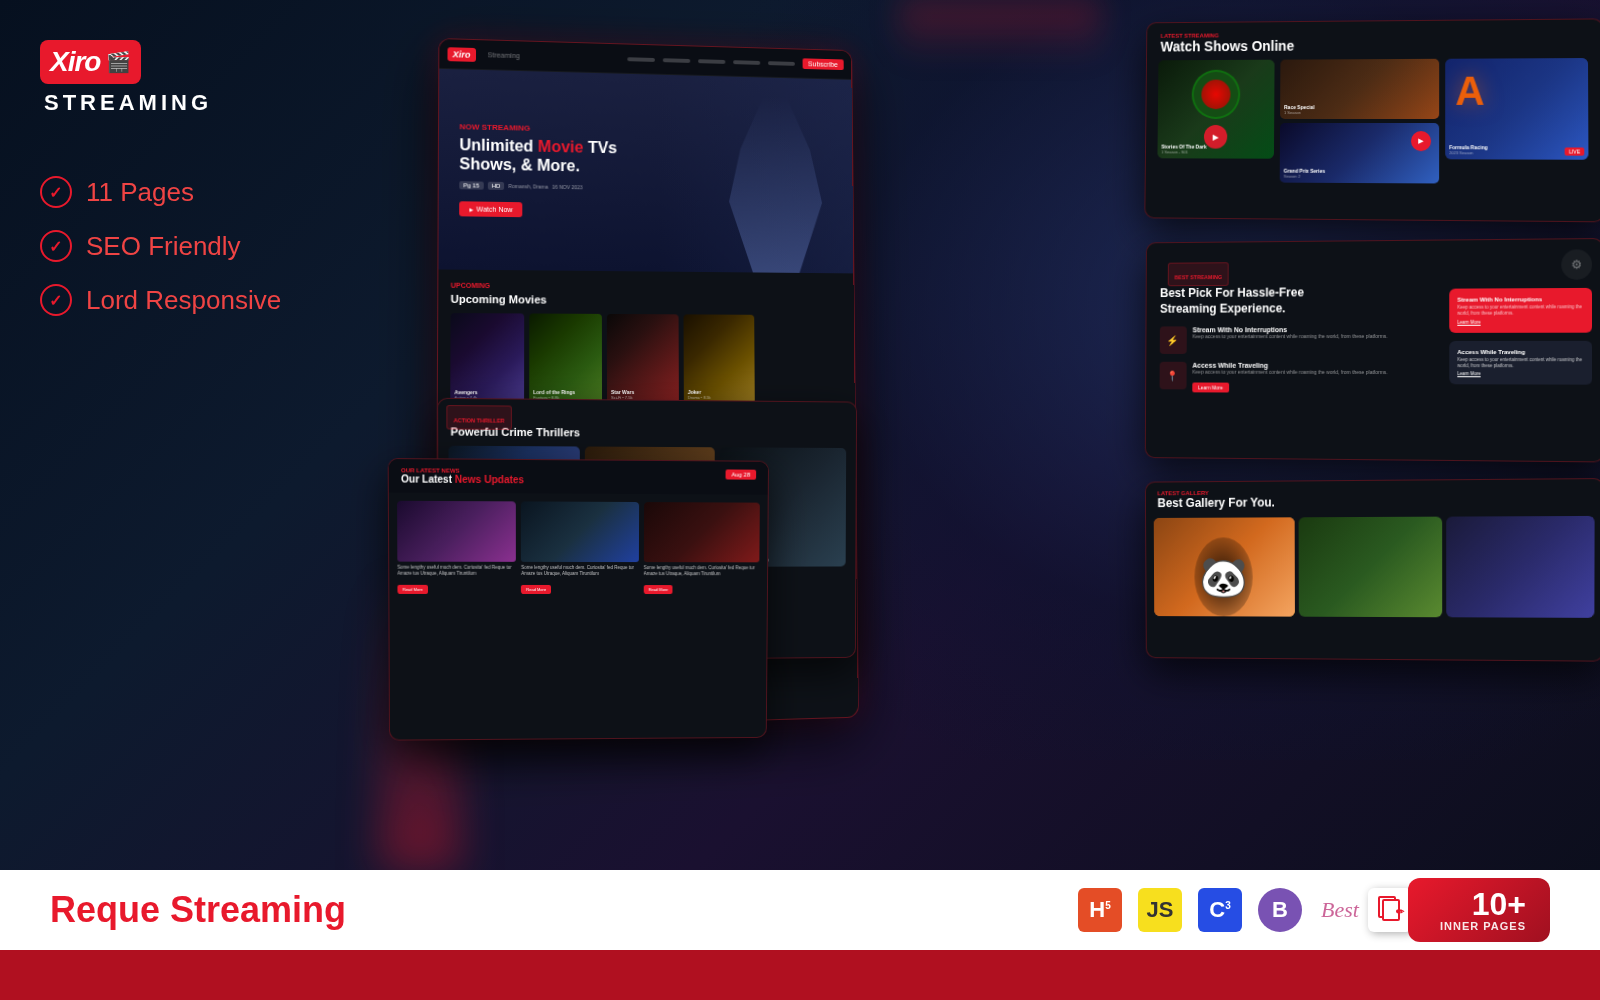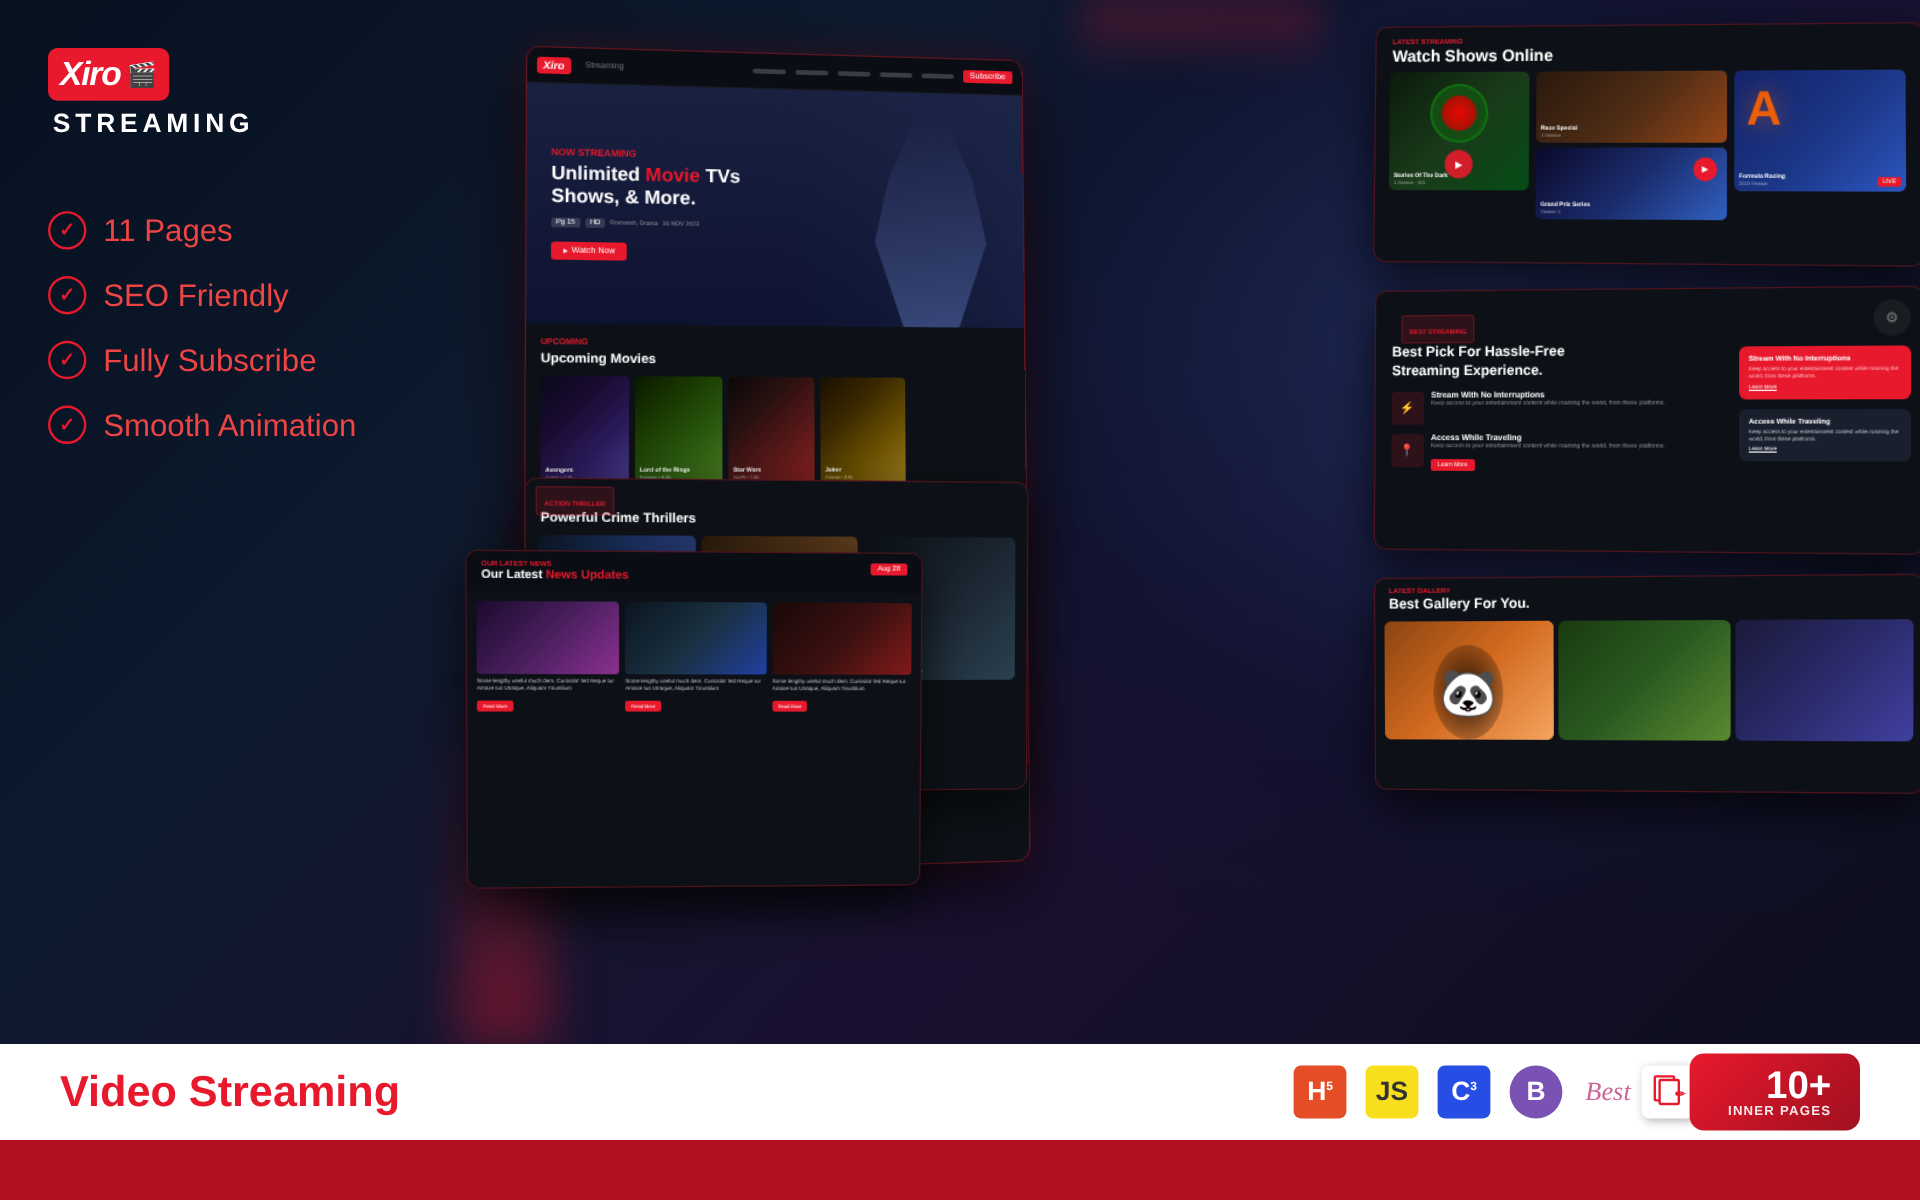--- a/index.html
+++ b/index.html
@@ -883,25 +883,21 @@
     <li>
       <div class="check-icon"></div>
       <span>11 Pages</span>
     </li>
     <li>
       <div class="check-icon"></div>
       <span>SEO Friendly</span>
     </li>
     <li>
       <div class="check-icon"></div>
-      <span>Fully Subscribe</span>
-    </li>
-    <li>
-      <div class="check-icon"></div>
-      <span>Smooth Animation</span>
+      <span>Lord Responsive</span>
     </li>
   </ul>
 </div>
 
 <div class="screens-container">
 
   <div class="screen-main">
     <div class="nav-bar">
       <span class="nav-logo-small">Xiro</span>
       <span style="color:rgba(255,255,255,0.4);font-size:7px;margin-left:4px;">Streaming</span>
@@ -1138,21 +1134,21 @@
       <div class="gallery-thumb gt3">
         <div style="width:100%;height:100%;background:linear-gradient(135deg,#1a1a3a,#2a2a6a,#4040a0);"></div>
       </div>
     </div>
   </div>
 
 </div>
 
 <div class="bottom-bar">
   <div class="bottom-white">
-    <span class="bottom-title-text">Video Streaming</span>
+    <span class="bottom-title-text">Reque Streaming</span>
 
     <div class="tech-icons">
       <div class="tech-icon ti-html">
         <span>H<sup style="font-size:10px;">5</sup></span>
       </div>
       <div class="tech-icon ti-js">
         <span>JS</span>
       </div>
       <div class="tech-icon ti-css">
         <span>C<sup style="font-size:10px;">3</sup></span>

